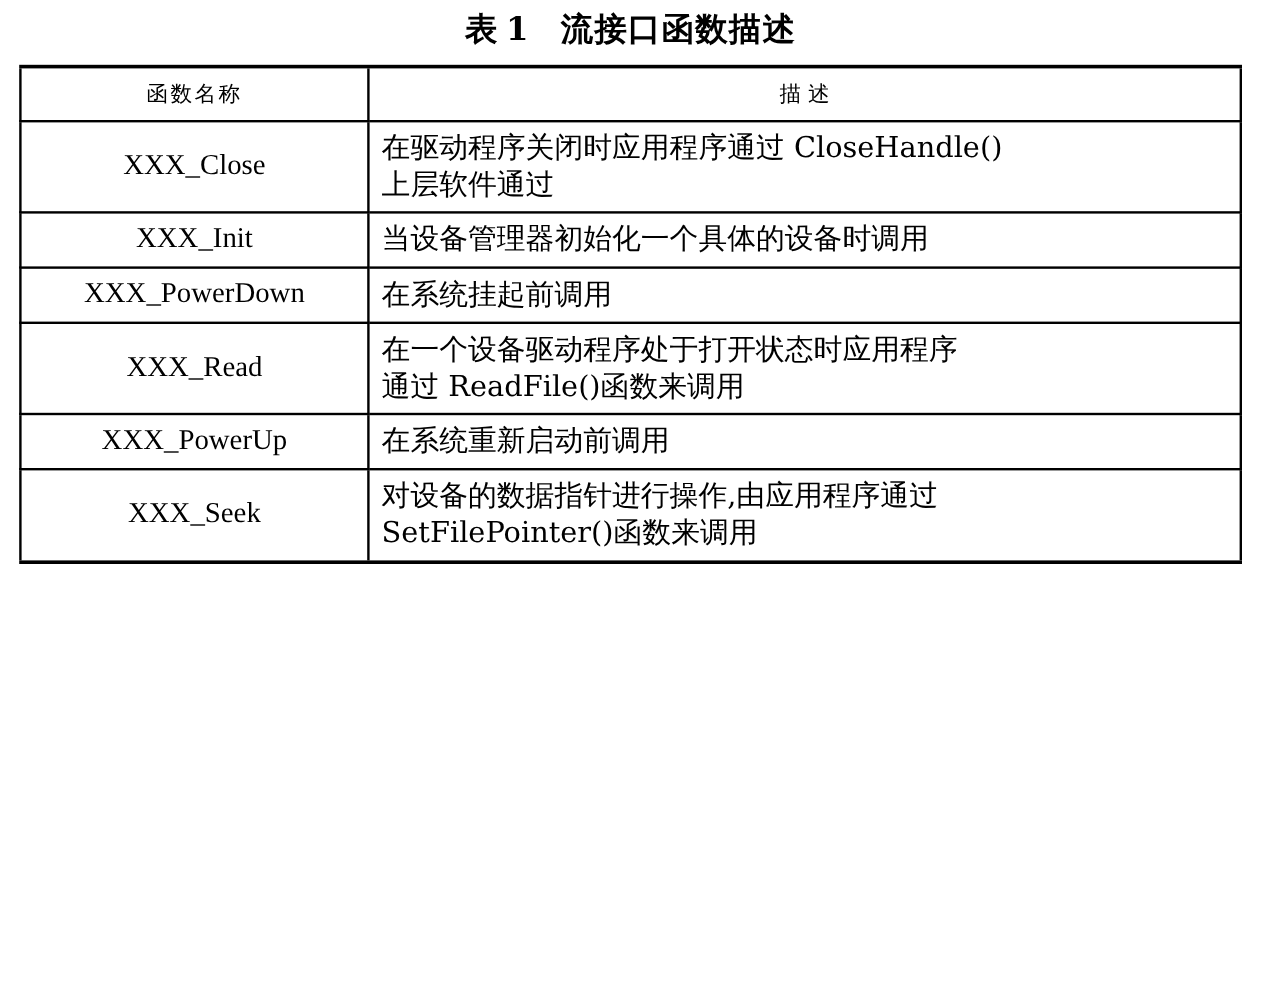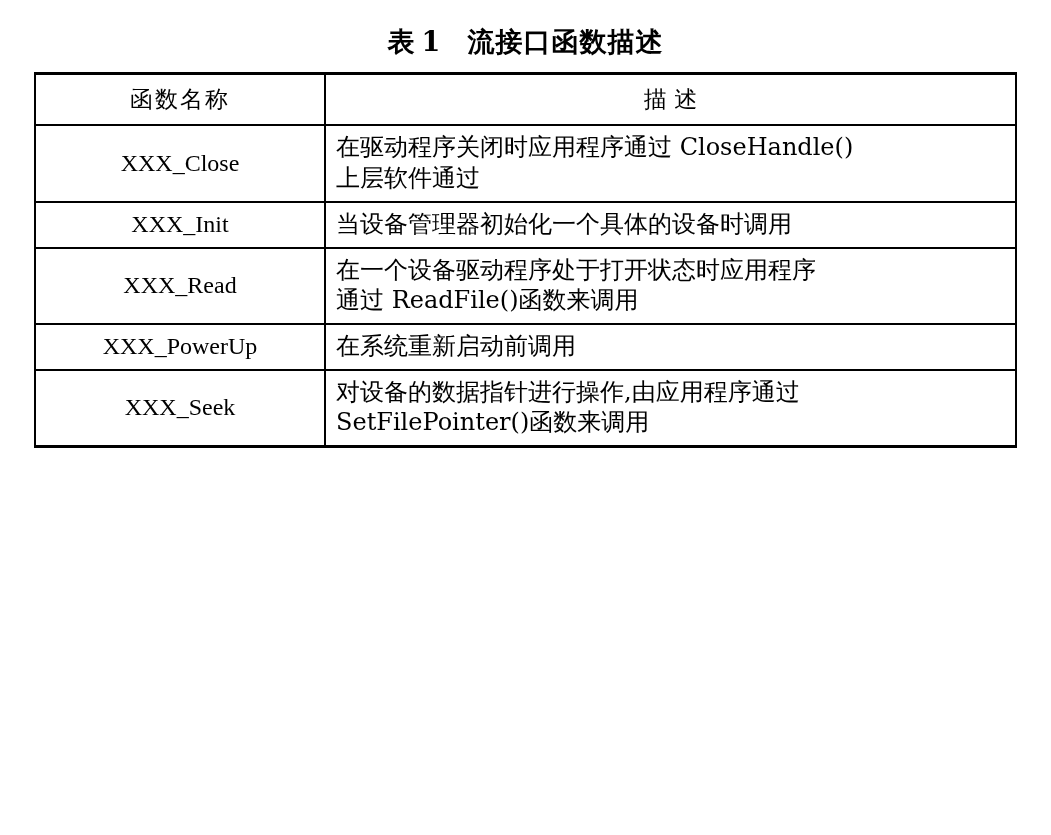--- a/index.html
+++ b/index.html
@@ -12,21 +12,21 @@
     height: 835px;
     font-family: "Liberation Serif", "DejaVu Serif", serif;
     color: #000000;
     overflow: hidden;
   }
   .page {
     width: 1051px;
     height: 835px;
     position: relative;
     box-sizing: border-box;
-    padding: 18px;
+    padding: 0;
   }
   .table-caption {
     text-align: center;
     font-size: 27px;
     font-weight: bold;
     letter-spacing: 1px;
     padding-top: 6px;
     padding-bottom: 12px;
     font-family: "DejaVu Serif", "Liberation Serif", serif;
   }
@@ -61,21 +61,21 @@
   table.fn-table td:first-child {
     border-left: 2px solid #000;
   }
   table.fn-table th:last-child,
   table.fn-table td:last-child {
     border-right: 2px solid #000;
   }
   table.fn-table thead th {
     text-align: center;
     font-weight: normal;
-    font-size: 23px;
+    font-size: 18px;
     padding-top: 10px;
     padding-bottom: 10px;
     font-family: "DejaVu Serif", "Liberation Serif", serif;
   }
   th.col-head-name { letter-spacing: 2px; }
   td.fn-name {
     font-size: 25px;
     white-space: nowrap;
     padding-left: 14px;
     font-family: Liberation Serif, serif;
@@ -120,20 +120,26 @@
               <span class="line">上层软件通过</span>
             </td>
           </tr>
           <tr>
             <td class="fn-name">XXX_Init</td>
             <td class="fn-desc">
               <span class="line">当设备管理器初始化一个具体的设备时调用</span>
             </td>
           </tr>
           <tr>
+            <td class="fn-name">XXX_PowerDown</td>
+            <td class="fn-desc">
+              <span class="line">在系统挂起前调用</span>
+            </td>
+          </tr>
+          <tr>
             <td class="fn-name">XXX_Read</td>
             <td class="fn-desc two-line">
               <span class="line">在一个设备驱动程序处于打开状态时应用程序</span>
               <span class="line">通过 ReadFile()函数来调用</span>
             </td>
           </tr>
           <tr>
             <td class="fn-name">XXX_PowerUp</td>
             <td class="fn-desc">
               <span class="line">在系统重新启动前调用</span>

